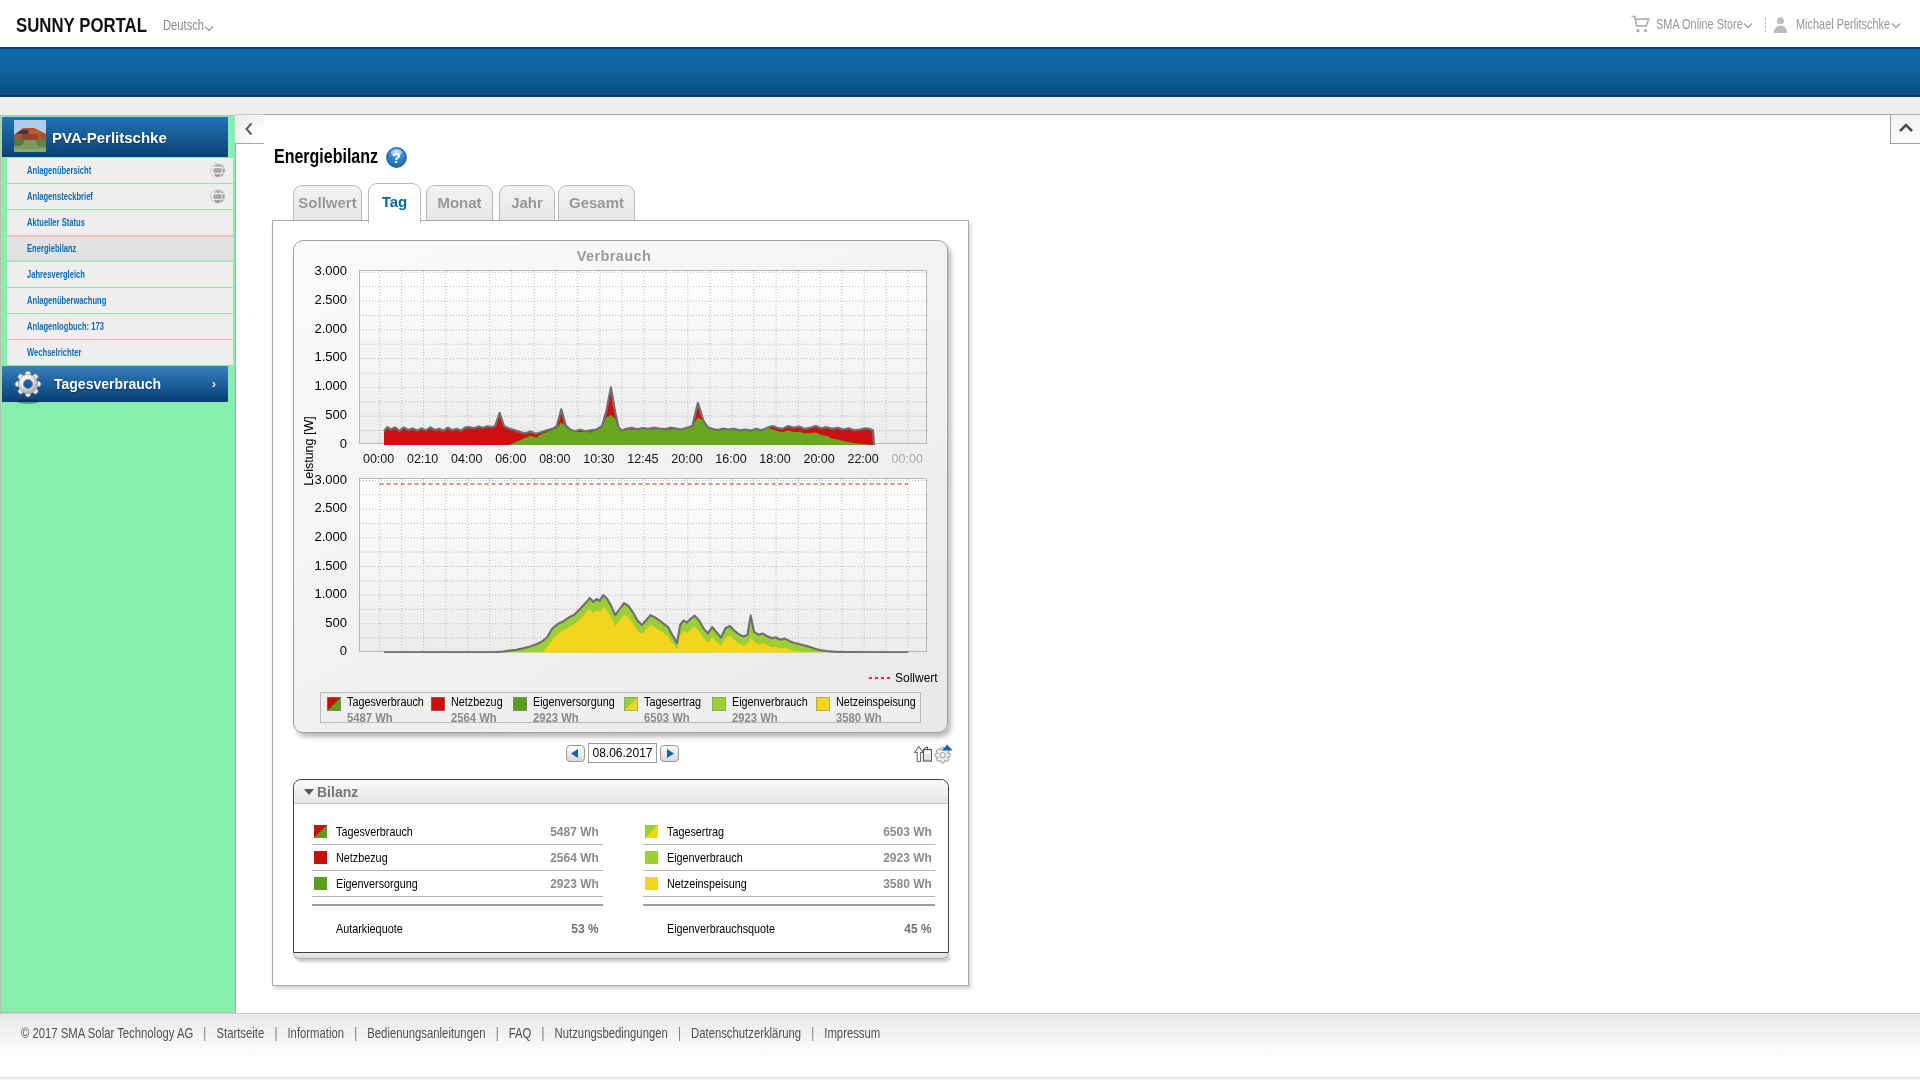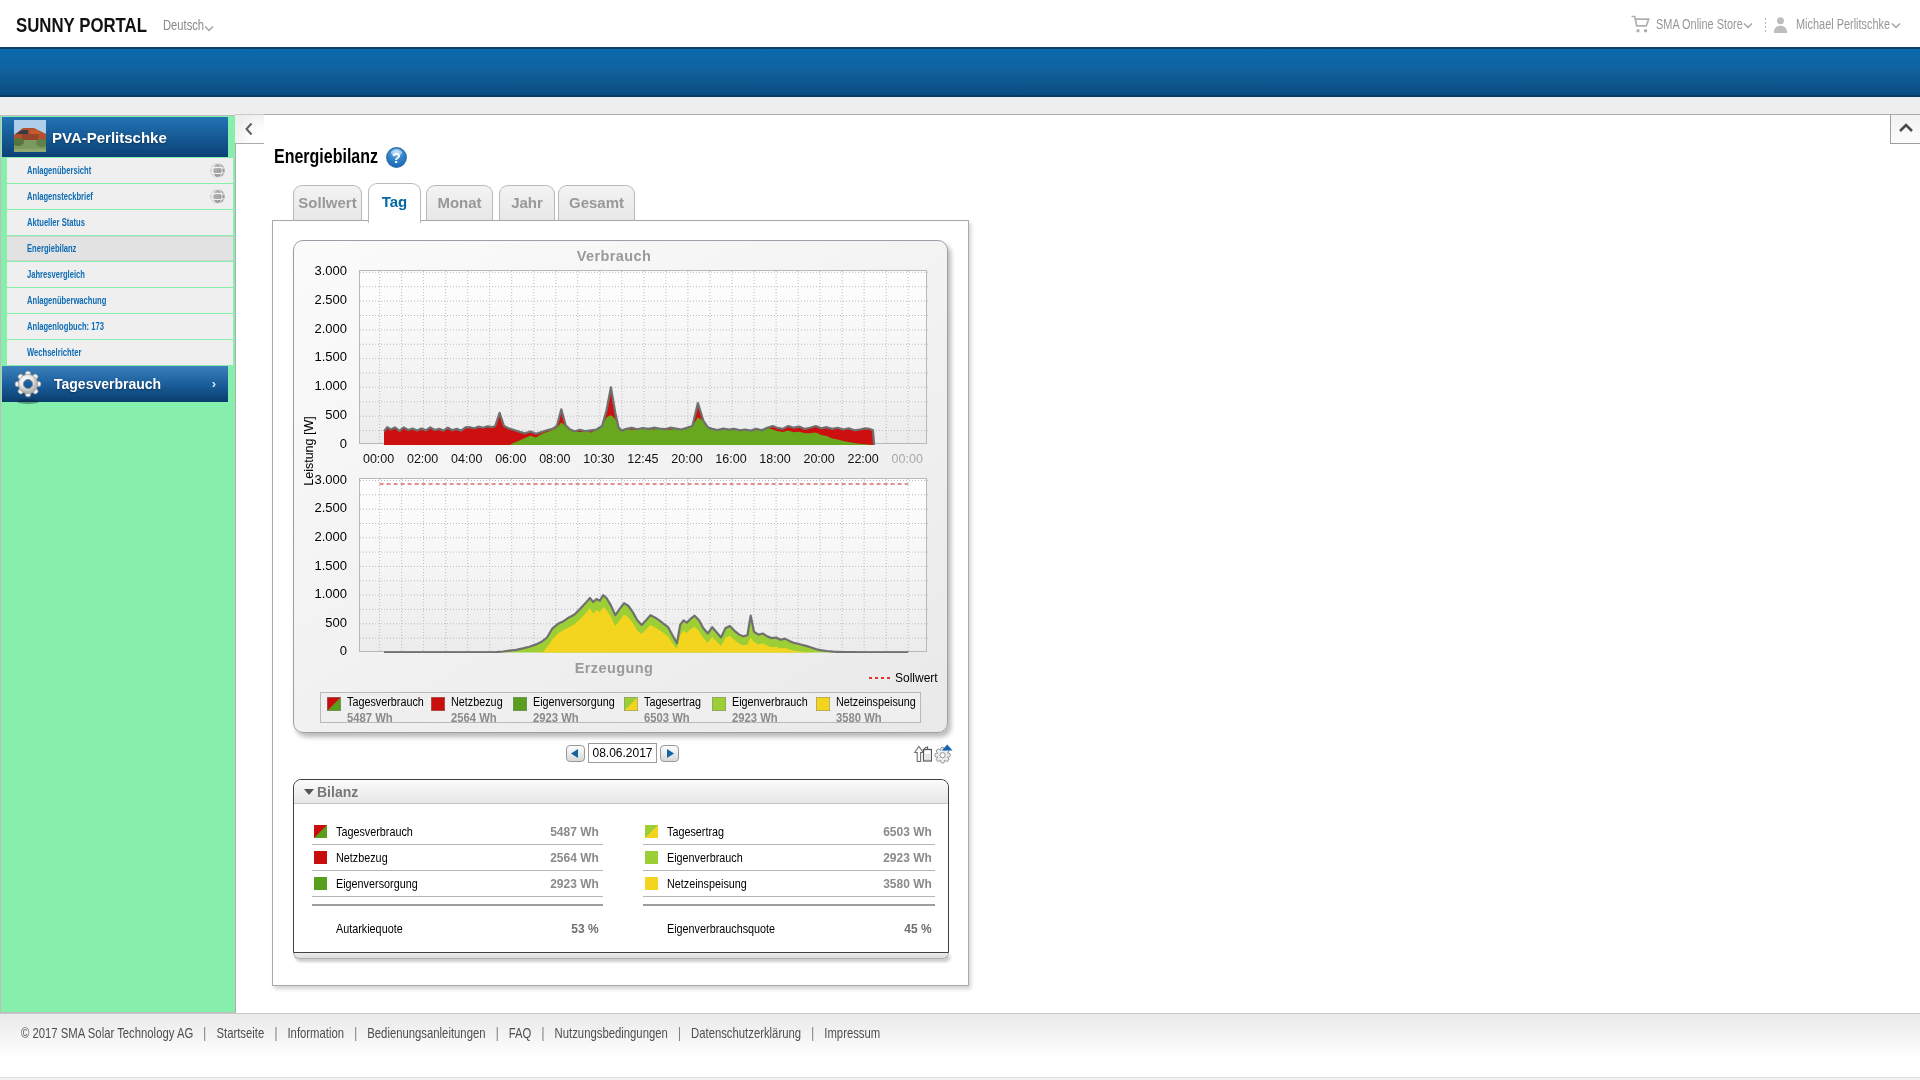--- a/index.html
+++ b/index.html
@@ -238,21 +238,20 @@
       <text x="10.5" y="15.8" font-family="Liberation Sans" font-size="14.5" font-weight="bold" fill="#fff" text-anchor="middle">?</text>
     </svg></div>
 <div class="tab" style="left:293px;width:69px">Sollwert</div>
 <div class="tab on" style="left:368px;width:53px">Tag</div>
 <div class="tab" style="left:426px;width:67px">Monat</div>
 <div class="tab" style="left:499px;width:56px">Jahr</div>
 <div class="tab" style="left:558px;width:77px">Gesamt</div>
 <div id="tabbox"></div>
 <div id="chartbox">
   <div class="ctitle" style="top:7px">Verbrauch</div>
-  <div class="ctitle" style="top:419px">Erzeugung</div>
 </div>
 <div class="plot" style="top:270px">
   <svg width="568" height="174" viewBox="0 0 568 174">
     <g class="gridl">
         <line x1="0" y1="159.6" x2="568" y2="159.6"></line>
         <line x1="0" y1="145.2" x2="568" y2="145.2"></line>
         <line x1="0" y1="130.8" x2="568" y2="130.8"></line>
         <line x1="0" y1="116.4" x2="568" y2="116.4"></line>
         <line x1="0" y1="102" x2="568" y2="102"></line>
         <line x1="0" y1="87.7" x2="568" y2="87.7"></line>
@@ -348,21 +347,21 @@
 <div class="ylab" style="top:406.9px">500</div>
 <div class="ylab" style="top:435.7px">0</div>
 <div class="ylab" style="top:471.5px">3.000</div>
 <div class="ylab" style="top:500.1px">2.500</div>
 <div class="ylab" style="top:528.8px">2.000</div>
 <div class="ylab" style="top:557.5px">1.500</div>
 <div class="ylab" style="top:586.1px">1.000</div>
 <div class="ylab" style="top:614.8px">500</div>
 <div class="ylab" style="top:643.4px">0</div>
 <div class="xlab" style="left:353.6px">00:00</div>
-<div class="xlab" style="left:397.6px">02:00</div>
+<div class="xlab" style="left:397.6px">02:10</div>
 <div class="xlab" style="left:441.7px">04:00</div>
 <div class="xlab" style="left:485.8px">06:00</div>
 <div class="xlab" style="left:529.8px">08:00</div>
 <div class="xlab" style="left:573.9px">10:30</div>
 <div class="xlab" style="left:617.9px">12:45</div>
 <div class="xlab" style="left:662px">20:00</div>
 <div class="xlab" style="left:706px">16:00</div>
 <div class="xlab" style="left:750px">18:00</div>
 <div class="xlab" style="left:794.1px">20:00</div>
 <div class="xlab" style="left:838.1px">22:00</div>

